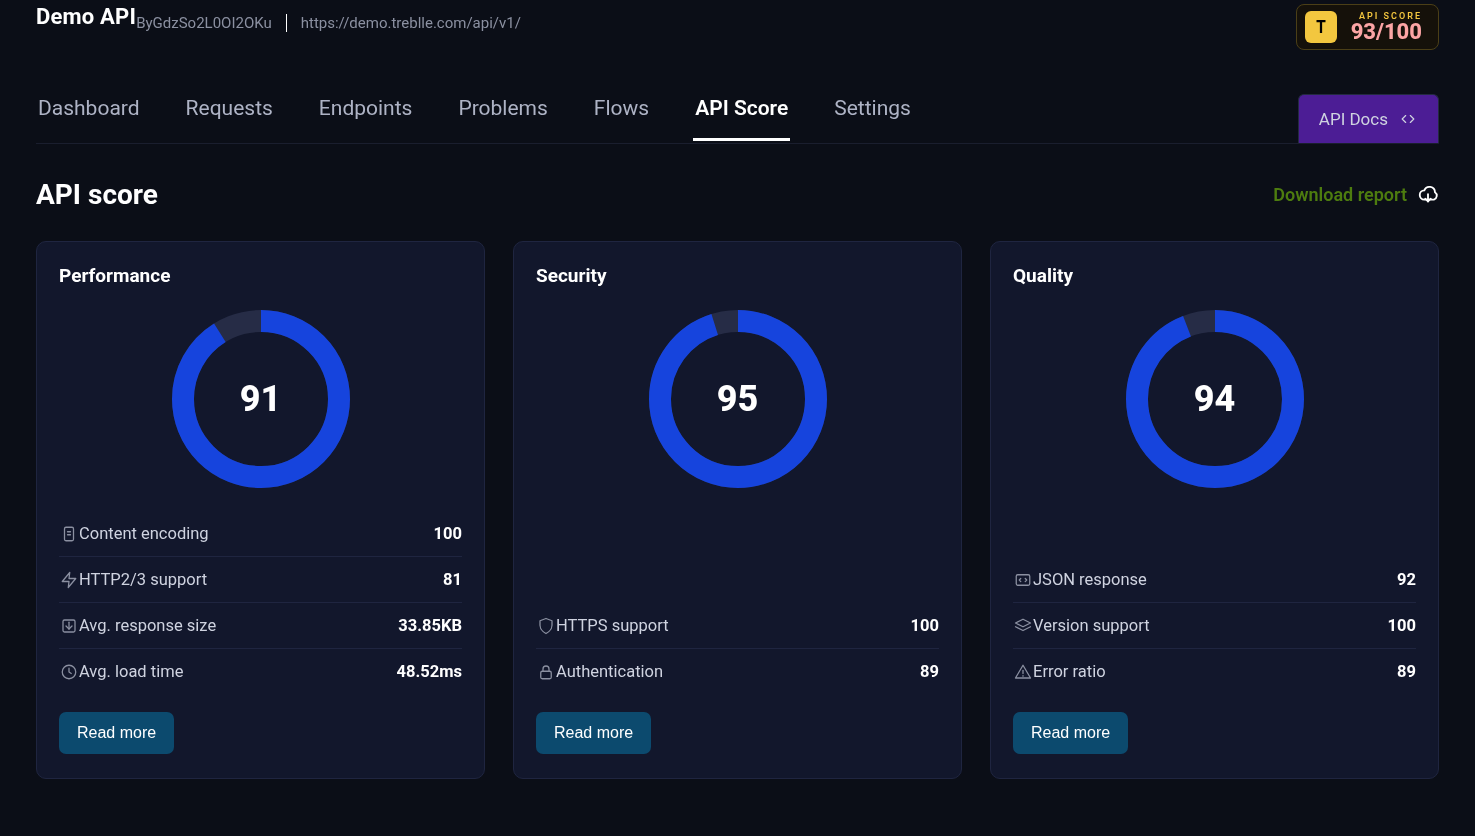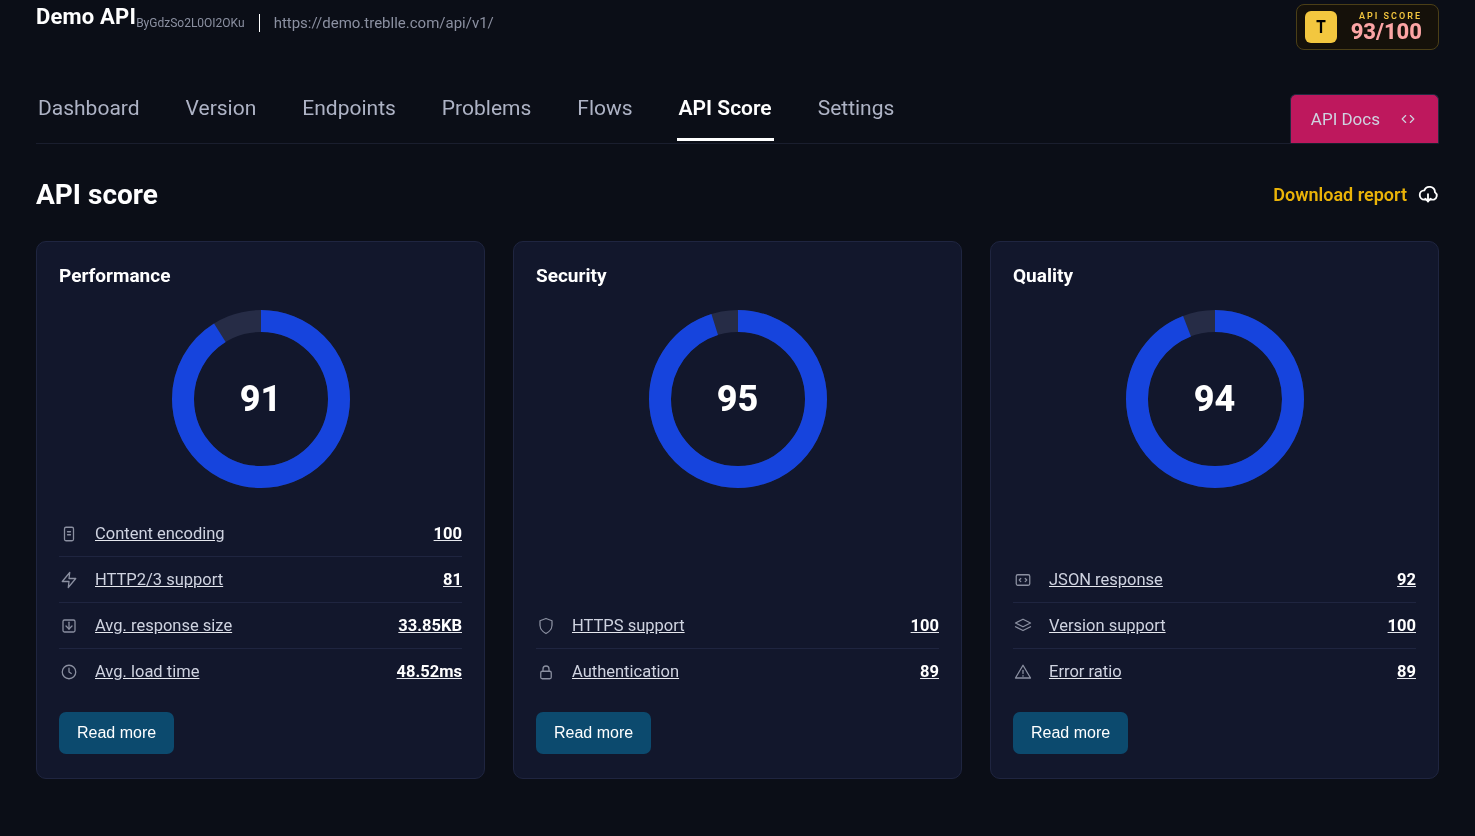--- a/index.html
+++ b/index.html
@@ -11,21 +11,21 @@
     -webkit-font-smoothing: antialiased;
     overflow: hidden;
   }
   body { padding: 0 36px; }
 
   
   .header { display:flex; align-items:flex-start; justify-content:space-between; padding-top:4px; }
   .header-left { display:flex; flex-direction:row; }
   .api-title { font-size:22px; font-weight:700; color:#fff; letter-spacing:.2px; }
   .api-meta { display:flex; align-items:center; gap:14px; margin-top:10px; }
-  .api-id { color:#8b90a1; font-size:12px; }
+  .api-id { color:#8b90a1; font-size:15px; }
   .api-url { color:#8b90a1; font-size:15px; border-left:1px solid #ffffff; padding-left:14px; }
 
   .score-badge {
     display:flex; align-items:center; gap:14px;
     border:1px solid #4b3f17; background:#15110a;
     border-radius:8px;
     padding:6px 16px 6px 8px;
   }
   .score-badge-icon {
     width:32px; height:32px; border-radius:6px;
@@ -43,31 +43,31 @@
   }
   .nav-tabs { display:flex; gap:42px; }
   .nav-tabs a {
     color:#aeb3c5; font-size:21px; text-decoration:none;
     padding:0 2px 18px 2px; cursor:pointer;
     border-bottom:3px solid transparent;
     display:inline-block;
   }
   .nav-tabs a.active { color:#fff; font-weight:600; border-bottom-color:#fff; }
   .api-docs-btn {
-    display:flex; align-items:center; gap:18px; color:#cfd3e0;
+    display:flex; align-items:center; gap:10px; color:#cfd3e0;
     font-size:17px; padding:14px 20px; border:1px solid #242a41;
     border-bottom:none; border-radius:6px 6px 0 0; cursor:pointer;
-    background:#be185d;
+    background:#4c1d95;
   }
   .api-docs-btn svg { stroke:#cfd3e0; }
 
   
   .section-head { display:flex; align-items:center; justify-content:space-between; margin-top:34px; }
   .section-title { font-size:28px; font-weight:700; color:#fff; }
-  .download-btn { display:flex; align-items:center; gap:10px; cursor:pointer; color:#eab308; font-size:18px; font-weight:600; }
+  .download-btn { display:flex; align-items:center; gap:10px; cursor:pointer; color:#4d7c0f; font-size:18px; font-weight:600; }
   .download-btn svg { stroke:#fff; }
 
   
   .cards { display:flex; gap:28px; margin-top:30px; }
   .card {
     flex:1; background:#12172c; border:1px solid #1f2540;
     border-radius:10px; padding:22px 22px 24px 22px;
     display:flex; flex-direction:column;
   }
   .card-title { font-size:19px; font-weight:700; color:#fff; margin-bottom:18px; }
@@ -77,25 +77,24 @@
   .gauge svg { transform: rotate(-90deg); }
   .gauge .track { stroke:#262c46; }
   .gauge .fill { stroke:#1644dd; }
   .gauge-value {
     position:absolute; inset:0; display:flex; align-items:center; justify-content:center;
     font-size:36px; font-weight:800; color:#fff;
   }
 
   .metrics { margin-top:auto; }
   .metric-row {
-    display:flex; align-items:center; gap:16px;
+    display:flex; align-items:center; gap:0;
     padding:13px 0;
     border-bottom:1px solid #1f2540;
     font-size:16.5px;
-    text-decoration:underline;
   }
   .metric-row:last-of-type { border-bottom:none; }
   .metric-row .micon { width:20px; display:flex; align-items:center; justify-content:center; color:#8b90a1; }
   .metric-row .micon svg { stroke:#8b90a1; }
   .metric-row .mlabel { color:#cfd3e0; flex:1; }
   .metric-row .mval { color:#fff; font-weight:700; }
 
   .read-more {
     margin-top:18px;
     background:#0c4a6e; color:#fff; border:none;
@@ -124,21 +123,21 @@
     <span class="score-badge-text">
       <span class="score-badge-label">API SCORE</span>
       <span class="score-badge-value">93/100</span>
     </span>
   </div>
 </div>
 
 <div class="nav-row">
   <nav class="nav-tabs" id="nav-tabs">
       <a>Dashboard</a>
-      <a>Version</a>
+      <a>Requests</a>
       <a>Endpoints</a>
       <a>Problems</a>
       <a>Flows</a>
       <a class="active">API Score</a>
       <a>Settings</a>
     </nav>
   <div class="api-docs-btn">
     <span>API Docs</span>
     <svg width="20" height="14" viewBox="0 0 24 24" fill="none" stroke-width="2" stroke-linecap="round" stroke-linejoin="round">
         <polyline points="8 6 2 12 8 18"></polyline>

